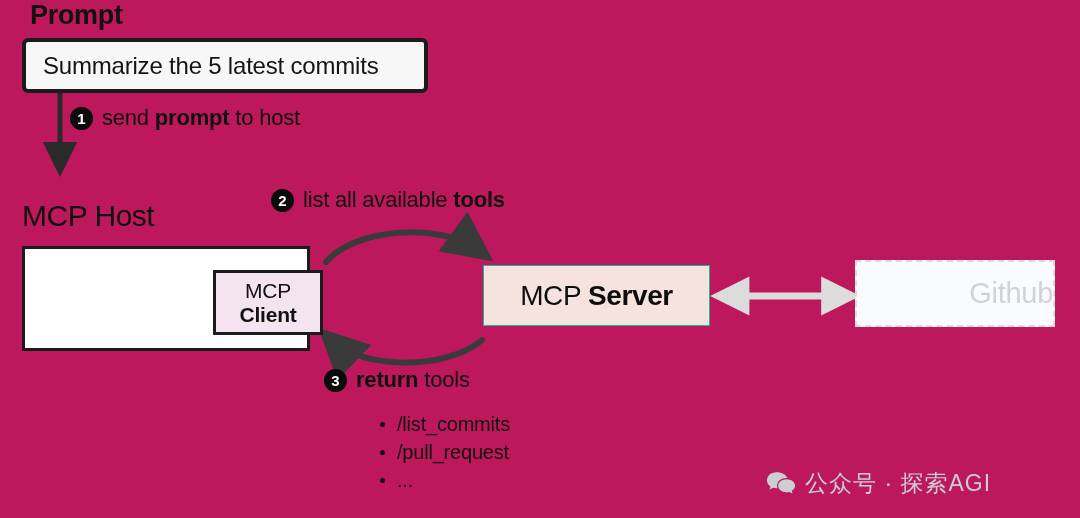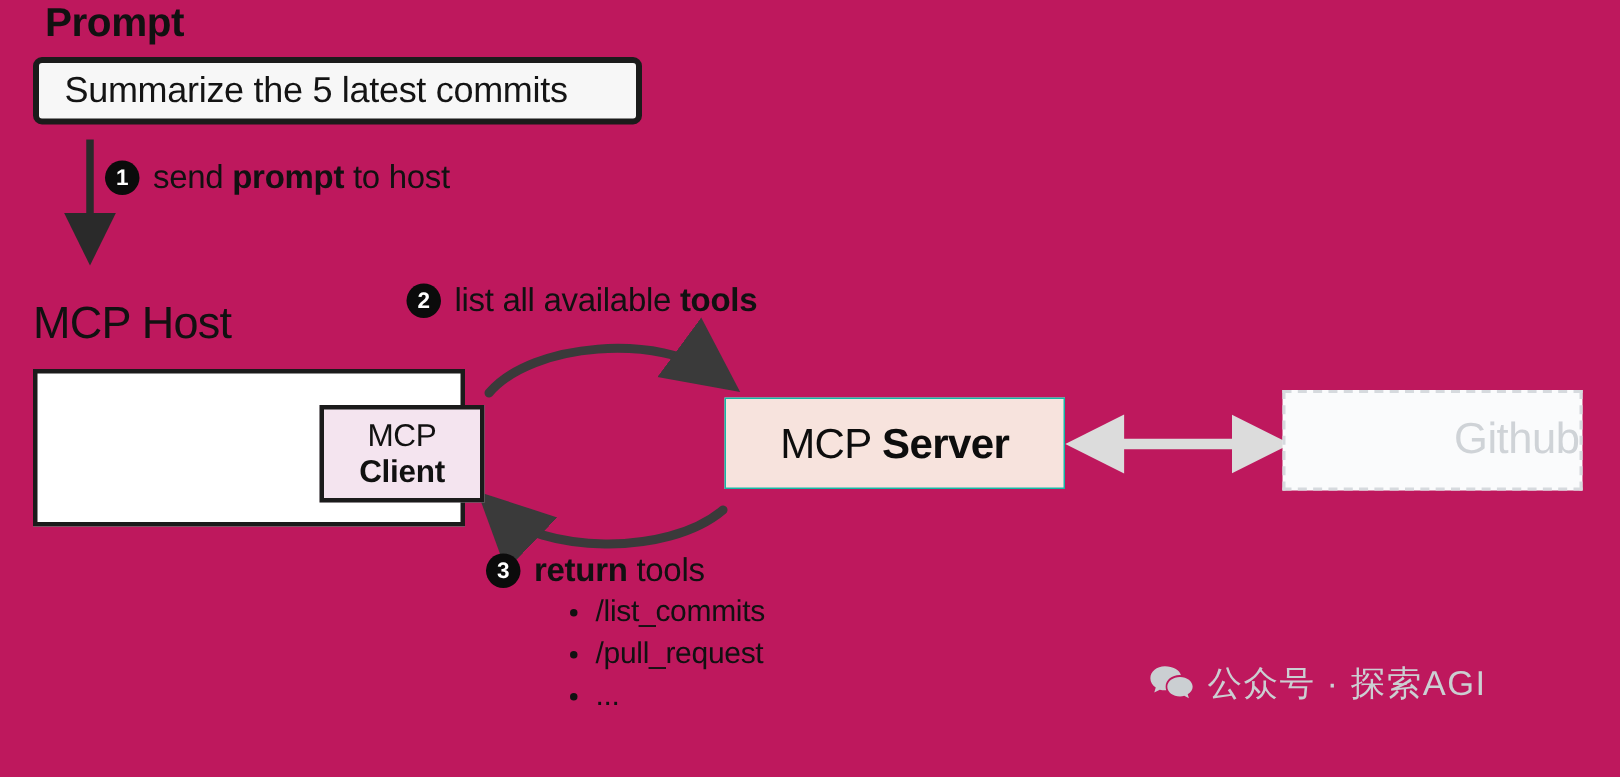--- a/index.html
+++ b/index.html
@@ -34,21 +34,21 @@
     font-size: 30px;
     font-weight: normal;
     letter-spacing: -0.5px;
     white-space: nowrap;
   }
   #host-heading b { font-weight: normal; }
 
   
   #prompt-box {
     left: 22px; top: 38px;
-    width: 406px; height: 45px;
+    width: 406px; height: 55px;
     border: 4px solid #1b1b1b;
     border-radius: 6px;
     background: #f7f7f7;
     box-sizing: border-box;
     display: flex;
     align-items: center;
     padding-left: 17px;
   }
   #prompt-text {
     font-size: 24px;
@@ -144,21 +144,21 @@
   }
   #github-text {
     font-size: 29px;
     color: #cfd3d7;
     letter-spacing: -0.3px;
     white-space: nowrap;
   }
 
   
   #tools-list {
-    left: 378px; top: 394px;
+    left: 378px; top: 410px;
     margin: 0;
     padding: 0;
     list-style: none;
   }
   #tools-list li {
     font-size: 20px;
     letter-spacing: -0.2px;
     color: #111111;
     line-height: 28px;
     white-space: nowrap;
@@ -169,21 +169,21 @@
     content: "";
     position: absolute;
     left: 2px; top: 12px;
     width: 5px; height: 5px;
     border-radius: 50%;
     background: #111111;
   }
 
   
   #watermark {
-    left: 766px; top: 440px;
+    left: 766px; top: 468px;
     display: flex;
     align-items: center;
     white-space: nowrap;
   }
   #watermark-text {
     font-size: 23px;
     color: #cbcfd2;
     letter-spacing: 1px;
     margin-left: 9px;
   }

